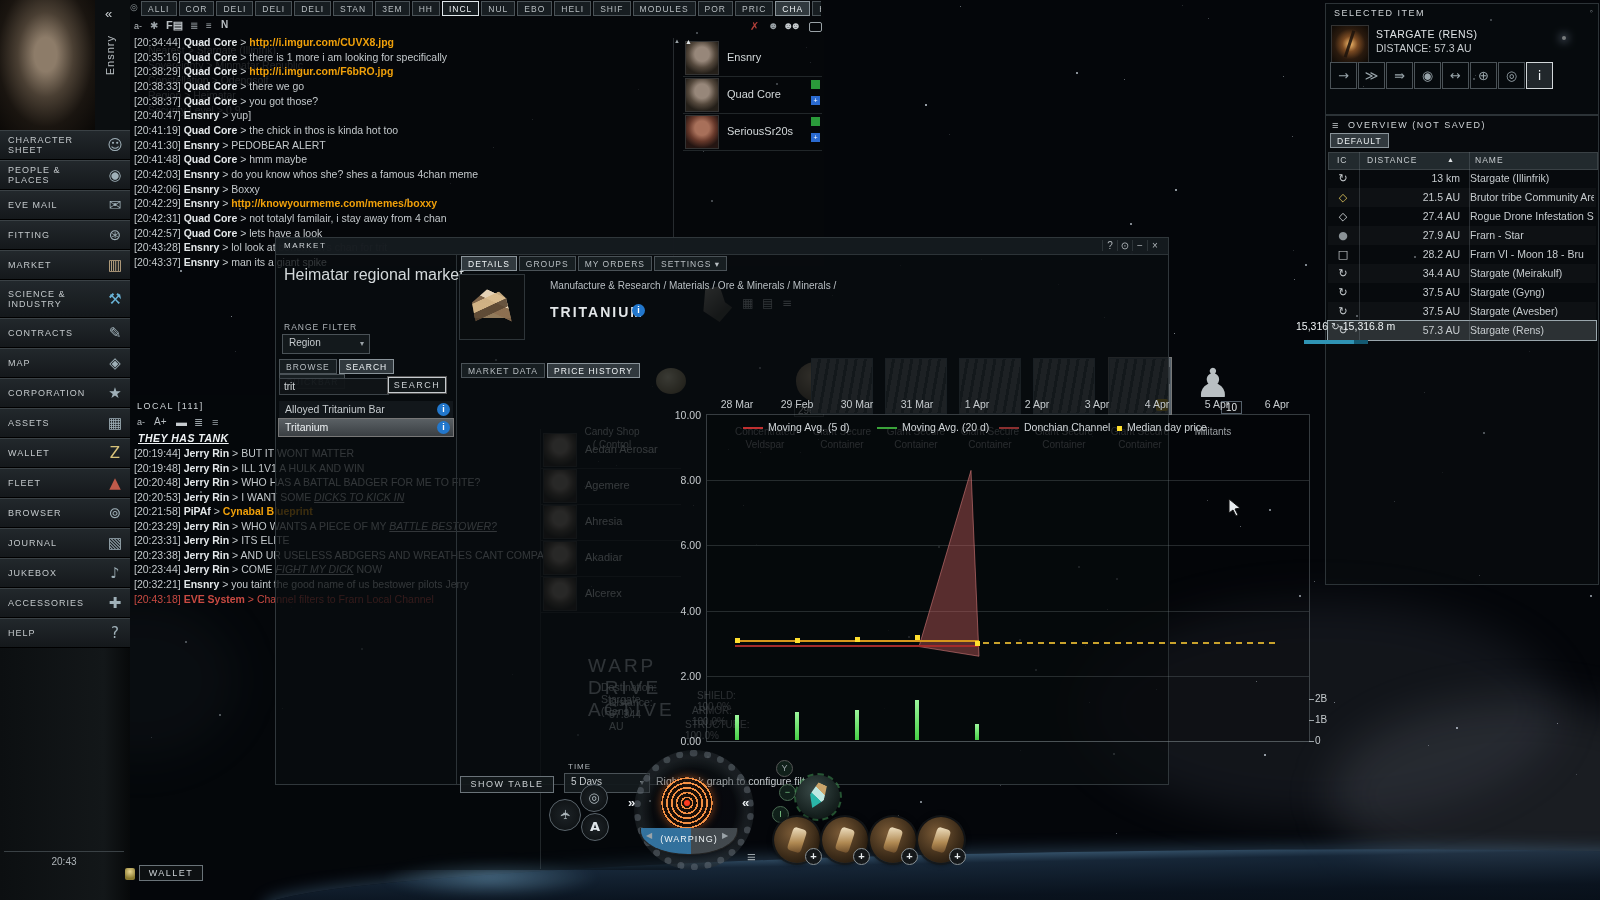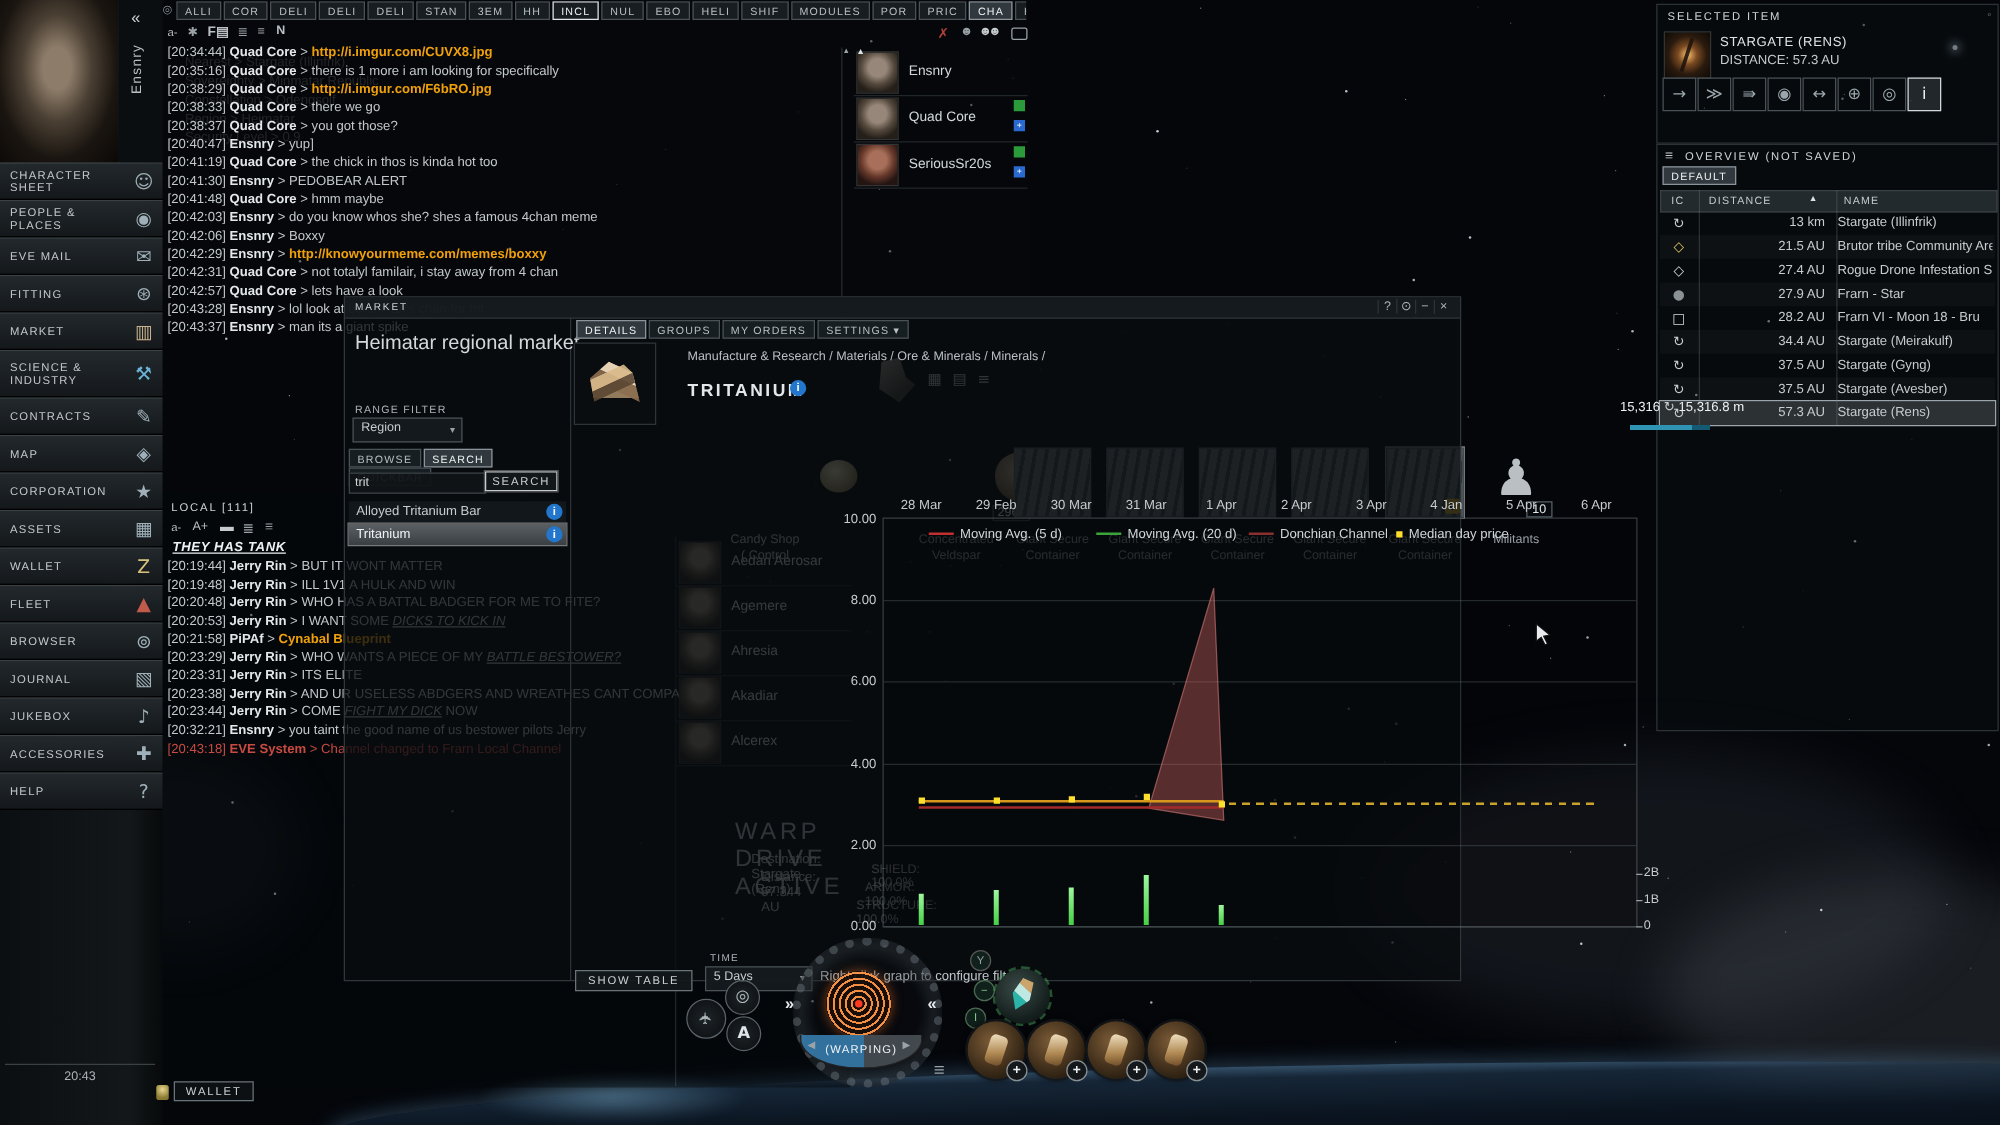--- a/index.html
+++ b/index.html
@@ -410,21 +410,21 @@
         <div class="msg" style="left:0;top:0.0px;"><span>[20:19:44] </span><b>Jerry Rin</b><span> &gt; </span><span>BUT IT WONT MATTER</span></div>
         <div class="msg" style="left:0;top:14.6px;"><span>[20:19:48] </span><b>Jerry Rin</b><span> &gt; </span><span>ILL 1V1 A HULK AND WIN</span></div>
         <div class="msg" style="left:0;top:29.1px;"><span>[20:20:48] </span><b>Jerry Rin</b><span> &gt; </span><span>WHO HAS A BATTAL BADGER FOR ME TO FITE?</span></div>
         <div class="msg" style="left:0;top:43.7px;"><span>[20:20:53] </span><b>Jerry Rin</b><span> &gt; </span><span>I WANT SOME </span><span class="emp">DICKS TO KICK IN</span></div>
         <div class="msg" style="left:0;top:58.2px;"><span>[20:21:58] </span><b>PiPAf</b><span> &gt; </span><span class="lnk">Cynabal Blueprint</span></div>
         <div class="msg" style="left:0;top:72.8px;"><span>[20:23:29] </span><b>Jerry Rin</b><span> &gt; </span><span>WHO WANTS A PIECE OF MY </span><span class="emp">BATTLE BESTOWER?</span></div>
         <div class="msg" style="left:0;top:87.3px;"><span>[20:23:31] </span><b>Jerry Rin</b><span> &gt; </span><span>ITS ELITE</span></div>
         <div class="msg" style="left:0;top:101.9px;"><span>[20:23:38] </span><b>Jerry Rin</b><span> &gt; </span><span>AND UR USELESS ABDGERS AND WREATHES CANT COMPARE</span></div>
         <div class="msg" style="left:0;top:116.4px;"><span>[20:23:44] </span><b>Jerry Rin</b><span> &gt; </span><span>COME </span><span class="emp">FIGHT MY DICK</span><span> NOW</span></div>
         <div class="msg" style="left:0;top:131.0px;"><span>[20:32:21] </span><b>Ensnry</b><span> &gt; </span><span>you taint the good name of us bestower pilots Jerry</span></div>
-        <div class="msg sys" style="left:0;top:145.5px;"><span>[20:43:18] </span><b>EVE System</b><span> &gt; </span><span>Channel changed to Frarn Local Channel</span></div>
+        <div class="msg sys" style="left:0;top:145.5px;"><span>[20:43:18] </span><b>EVE System</b><span> &gt; </span><span>Channel filters to Frarn Local Channel</span></div>
       </div>
     <div id="local-members" class="abs" style="left:412px;top:34px;width:140px;height:440px;border-left:1px solid rgba(120,130,136,.25);">
         <div class="member" style="top:3px;">
           <div class="pf"></div>
           <div class="nm">Aedan Aerosar</div>
         </div>
         <div class="member" style="top:39px;">
           <div class="pf"></div>
           <div class="nm">Agemere</div>
         </div>
@@ -516,41 +516,42 @@
       <div class="abs" style="left:3px;top:20px;width:64px;height:64px;background:#0a0d0f;border:1px solid #2e3539;">
         <div style="position:absolute;left:12px;top:10px;width:40px;height:44px;
           background:linear-gradient(155deg,rgba(0,0,0,0) 30%,rgba(216,185,138,.9) 31% 46%,rgba(90,70,50,.9) 47% 60%,rgba(0,0,0,0) 61%),
                      linear-gradient(205deg,rgba(0,0,0,0) 25%,rgba(240,220,190,.95) 26% 40%,rgba(140,110,80,.9) 41% 58%,rgba(0,0,0,0) 59%),
                      linear-gradient(180deg,rgba(0,0,0,0) 40%,rgba(180,150,110,.8) 41% 75%,rgba(0,0,0,0) 76%);
           clip-path:polygon(50% 0,85% 30%,100% 85%,60% 100%,10% 90%,0 40%);"></div>
       </div>
       <div style="position:absolute;left:94px;top:26px;font-size:10px;color:#b9bfc3;">Manufacture &amp; Research / Materials / Ore &amp; Minerals / Minerals /</div>
       <div style="position:absolute;left:94px;top:50px;font-size:14px;letter-spacing:2px;color:#e3e7e9;font-weight:bold;">TRITANIUM</div>
       <span class="infoi" style="position:absolute;left:176px;top:50px;">i</span>
+      <div id="mkt-data-tabs" class="abs" style="left:5px;top:109px;width:400px;height:16px;"><div class="tab">MARKET DATA</div><div class="tab on">PRICE HISTORY</div></div>
 
       <div id="plot">
           <div class="ylab" style="top:-6px;">10.00</div>
           <div class="grid" style="top:65.2px;"></div>
           <div class="ylab" style="top:59.2px;">8.00</div>
           <div class="grid" style="top:130.4px;"></div>
           <div class="ylab" style="top:124.4px;">6.00</div>
           <div class="grid" style="top:195.60000000000002px;"></div>
           <div class="ylab" style="top:189.60000000000002px;">4.00</div>
           <div class="grid" style="top:260.8px;"></div>
           <div class="ylab" style="top:254.8px;">2.00</div>
           <div class="grid" style="top:326px;"></div>
           <div class="ylab" style="top:320px;">0.00</div>
           <div class="xlab" style="left:0px;">28 Mar</div>
           <div class="xlab" style="left:60px;">29 Feb</div>
           <div class="xlab" style="left:120px;">30 Mar</div>
           <div class="xlab" style="left:180px;">31 Mar</div>
           <div class="xlab" style="left:240px;">1 Apr</div>
           <div class="xlab" style="left:300px;">2 Apr</div>
           <div class="xlab" style="left:360px;">3 Apr</div>
-          <div class="xlab" style="left:420px;">4 Jan</div>
+          <div class="xlab" style="left:420px;">4 Apr</div>
           <div class="xlab" style="left:480px;">5 Apr</div>
           <div class="xlab" style="left:540px;">6 Apr</div>
           <div class="y2lab" style="top:278px;">2B</div>
           <div style="position:absolute;left:602px;top:284px;width:5px;height:1px;background:#9aa2a7;"></div>
           <div class="y2lab" style="top:299px;">1B</div>
           <div style="position:absolute;left:602px;top:305px;width:5px;height:1px;background:#9aa2a7;"></div>
           <div class="y2lab" style="top:320px;">0</div>
           <div style="position:absolute;left:602px;top:326px;width:5px;height:1px;background:#9aa2a7;"></div>
           <div class="lgd" style="left:36px;"><span class="sw" style="background: rgb(192, 48, 48);"></span><span>Moving Avg. (5 d)</span></div>
           <div class="lgd" style="left:170px;"><span class="sw" style="background: rgb(58, 163, 58);"></span><span>Moving Avg. (20 d)</span></div>

